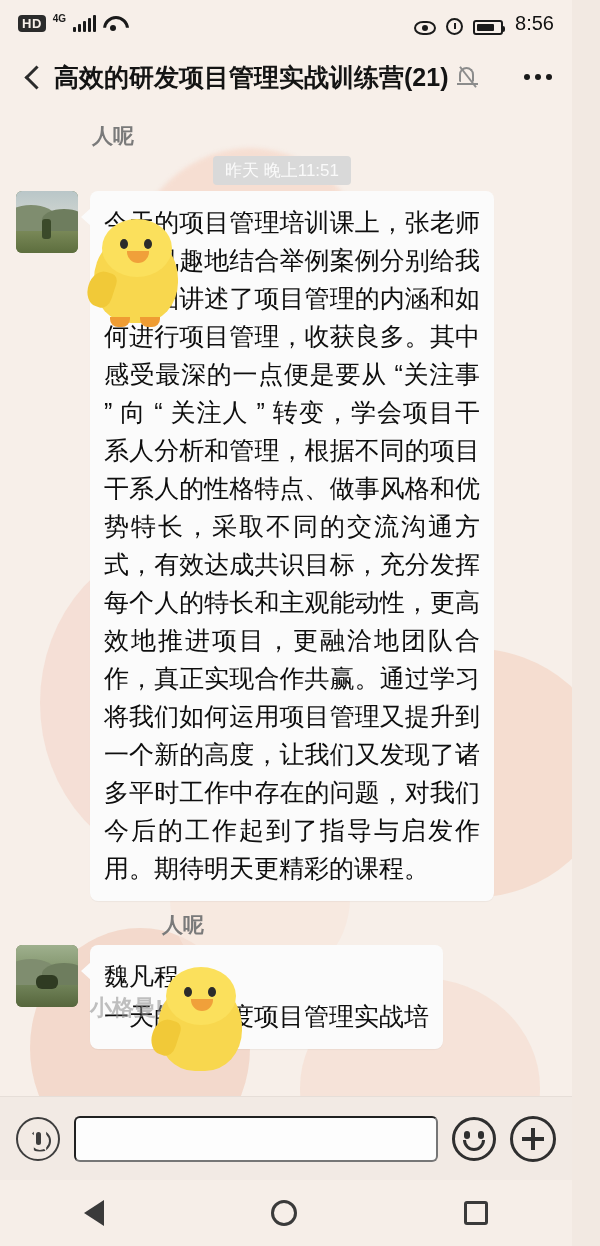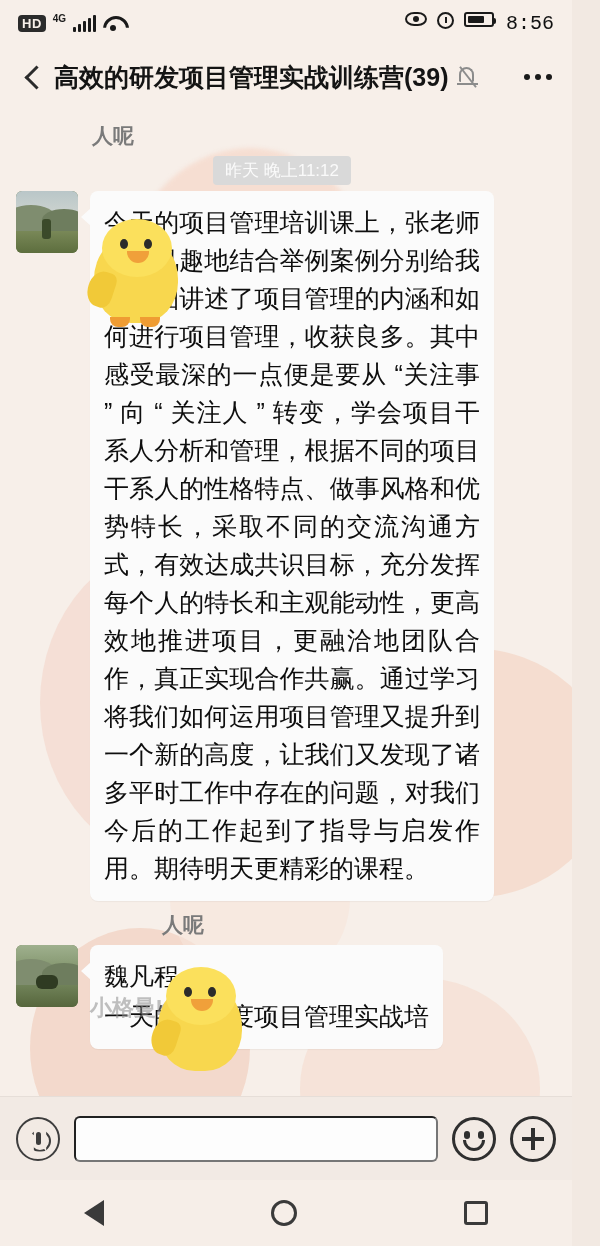--- a/index.html
+++ b/index.html
@@ -52,21 +52,21 @@
     content: ""; position: absolute; left: 0; top: 1px;
     width: 20px; height: 20px;
     border: 3px solid #1a1a1a; border-radius: 50%;
     clip-path: polygon(0 0, 100% 0, 100% 45%, 0 45%);
   }
   .wifi::after {
     content: ""; position: absolute; left: 7px; top: 10px;
     width: 6px; height: 6px; background: #1a1a1a;
     border-radius: 50%;
   }
-  .sb-right { margin-left: auto; display: flex; align-items: flex-start; gap: 10px; font-family: Liberation Mono, monospace; }
+  .sb-right { margin-left: auto; display: flex; align-items: flex-end; gap: 10px; }
   .eye {
     width: 22px; height: 14px; border: 2px solid #1a1a1a;
     border-radius: 50% 50% 50% 50% / 60% 60% 60% 60%;
     position: relative;
   }
   .eye::after {
     content: ""; position: absolute; left: 6px; top: 2px;
     width: 6px; height: 6px; border-radius: 50%; background: #1a1a1a;
   }
   .clock-ic {
@@ -358,21 +358,21 @@
       <span class="clock-ic"></span>
       <span class="battery">
           <i></i>
         </span>
       <span class="sb-time">8:56</span>
     </div>
   </div>
 
   <div class="titlebar">
     <span class="back-arrow"></span>
-    <span class="title-text">高效的研发项目管理实战训练营(39)</span>
+    <span class="title-text">高效的研发项目管理实战训练营(21)</span>
     <span class="mute-icon">
       <span class="bell"></span>
         <span class="slash"></span>
     </span>
     <span class="dots">
         <i></i>
         <i></i>
         <i></i>
       </span>
   </div>
@@ -387,21 +387,21 @@
       <span class="blob b6"></span>
       <span class="blob b7"></span>
     </div>
 
     <div class="chat-scroll">
 
       <div class="name-line">
         <div class="sender-name">人呢</div>
       </div>
       <div class="timestamp-row">
-        <span class="timestamp">昨天 晚上11:12</span>
+        <span class="timestamp">昨天 晚上11:51</span>
       </div>
       <div class="msg-row">
         <div class="avatar">
           <span class="sky"></span>
             <span class="hill"></span>
             <span class="hill2"></span>
             <span class="fig"></span>
         </div>
         <div class="msg-col">
           <div class="bubble">

